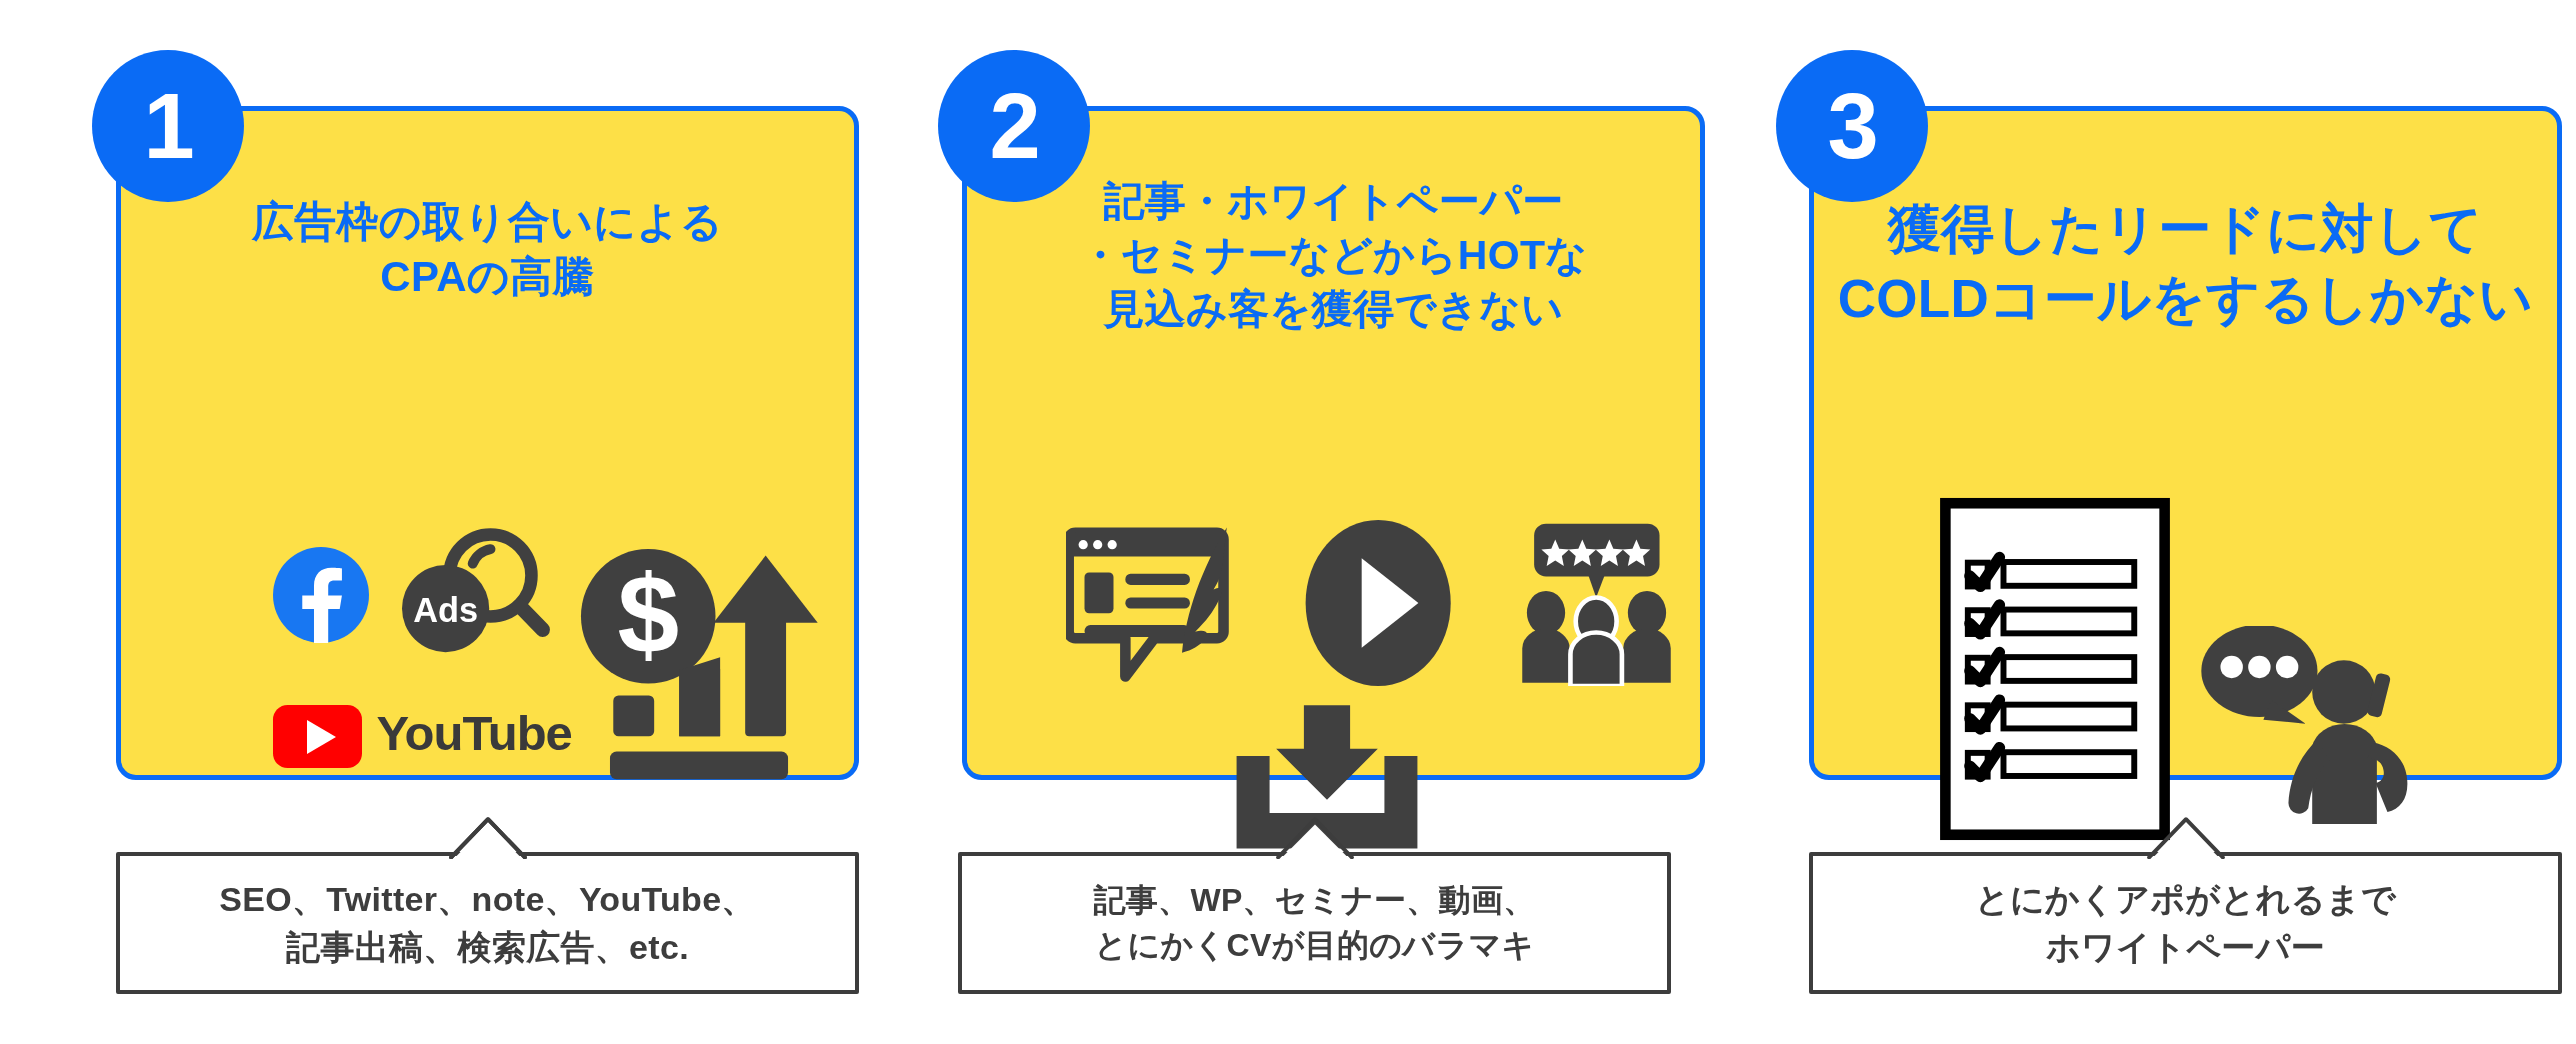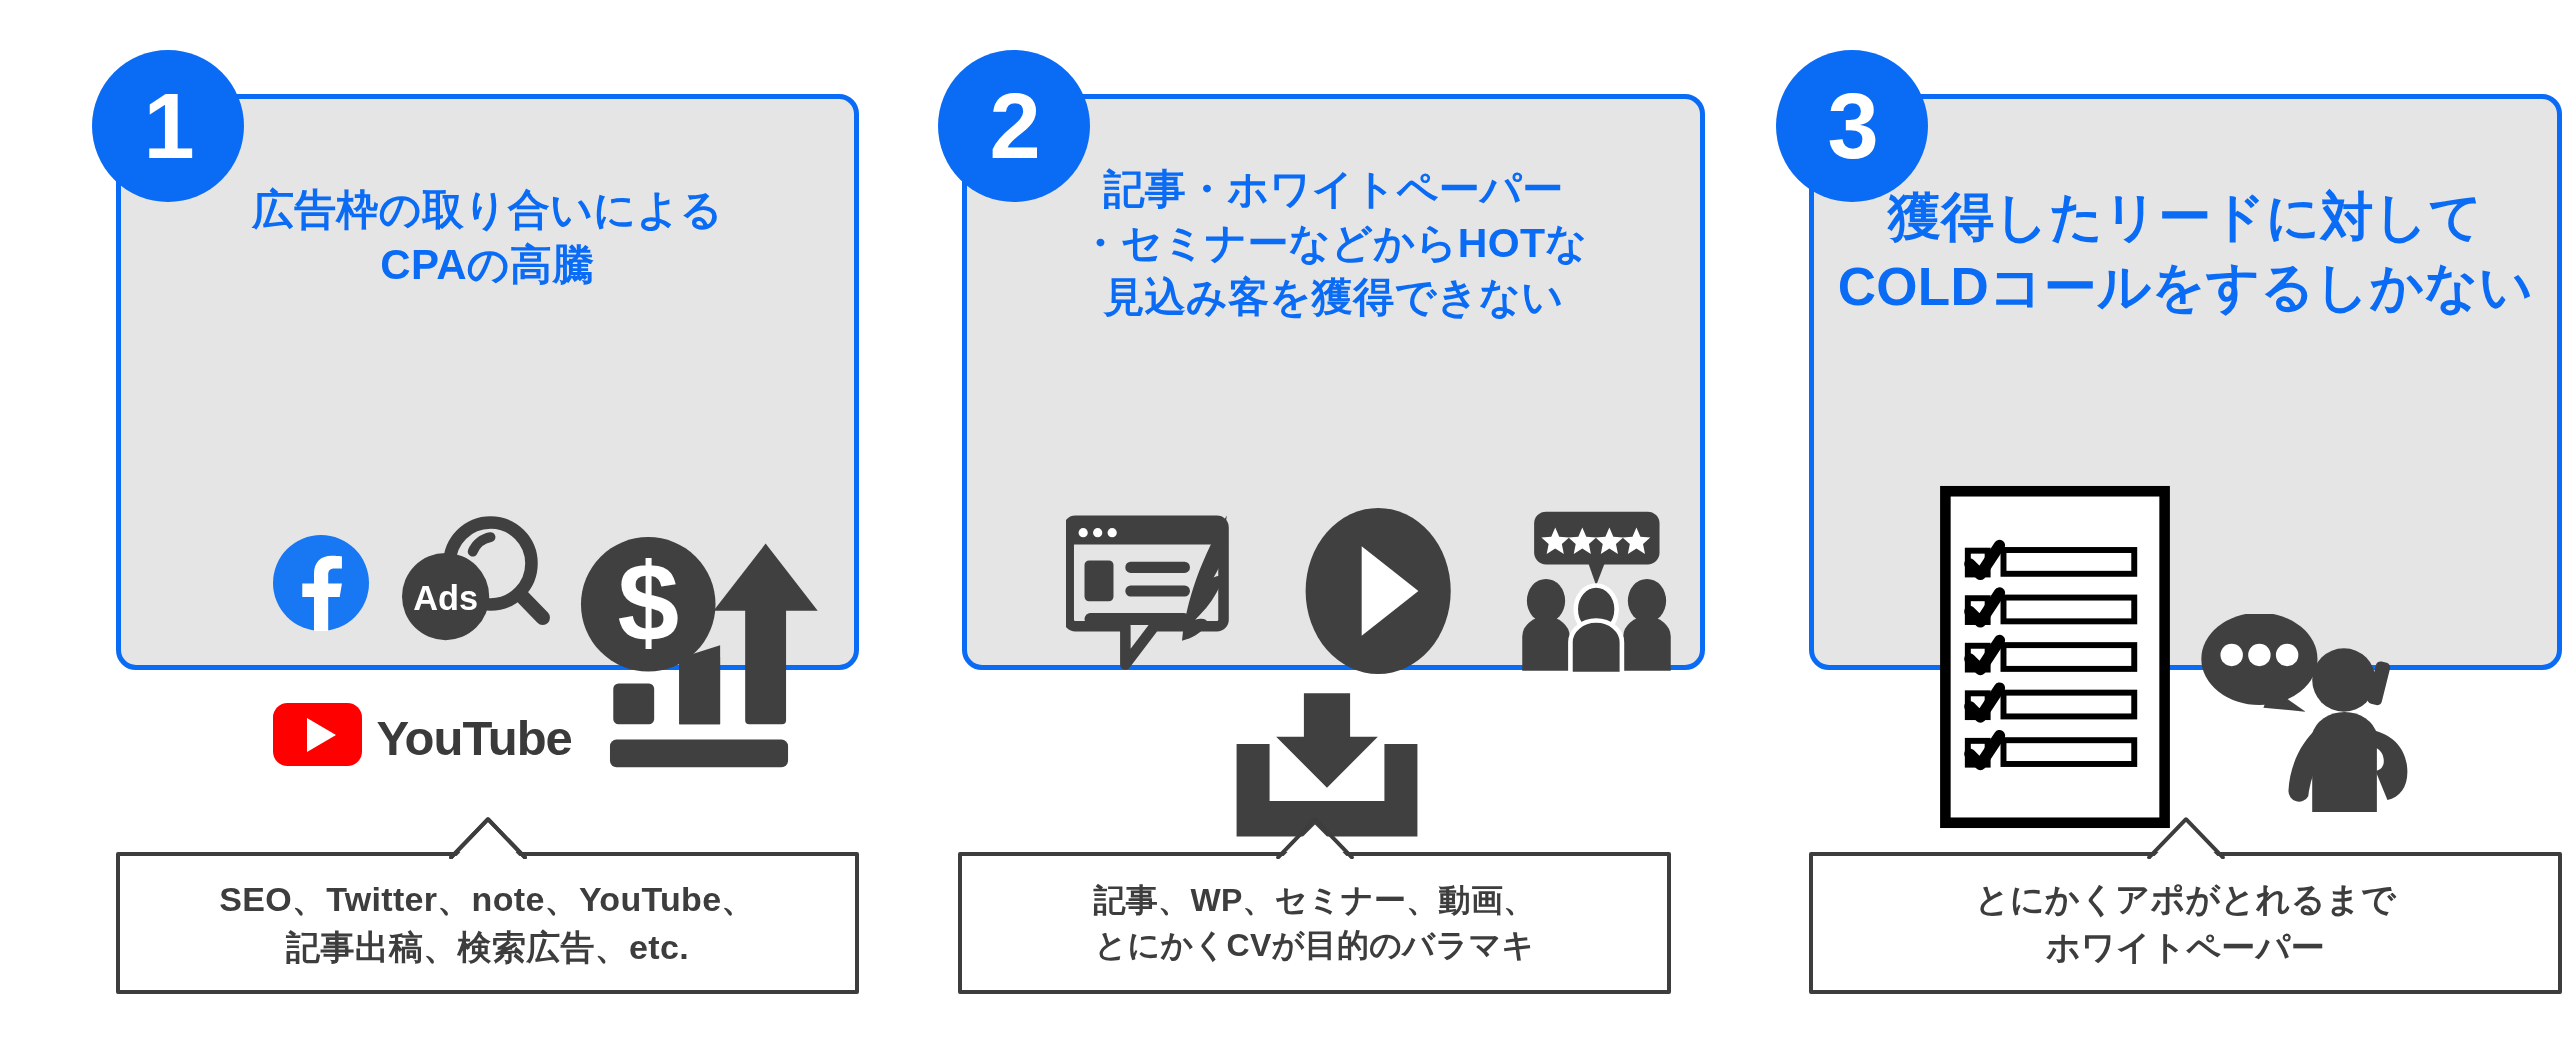--- a/index.html
+++ b/index.html
@@ -31,27 +31,27 @@
     height: 1045px;
   }
   .col-1 { left: 66px; }
   .col-2 { left: 912px; }
   .col-3 { left: 1750px; }
 
   
   .card {
     position: absolute;
     left: 50px;
-    top: 94px;
+    top: 106px;
     width: 743px;
-    height: 576px;
+    height: 674px;
     box-sizing: border-box;
     border: 5.3px solid #0a6bf5;
     border-radius: 20px;
-    background: #e5e5e5;
+    background: #fde047;
   }
   .col-3 .card { left: 59px; width: 753px; }
 
   
   .badge {
     position: absolute;
     left: 26.4px;
     top: 50px;
     width: 152px;
     height: 152px;
@@ -110,21 +110,21 @@
     width: 152px;
     height: 142px;
   }
   .yt-logo {
     position: absolute;
     left: 152px;
     top: 594px;
     width: 264px;
     height: 73px;
     display: flex;
-    align-items: flex-end;
+    align-items: flex-start;
   }
   .yt-badge {
     width: 89px;
     height: 63px;
     border-radius: 14.5px;
     background: #ff0000;
     display: flex;
     align-items: center;
     justify-content: center;
     flex: none;

